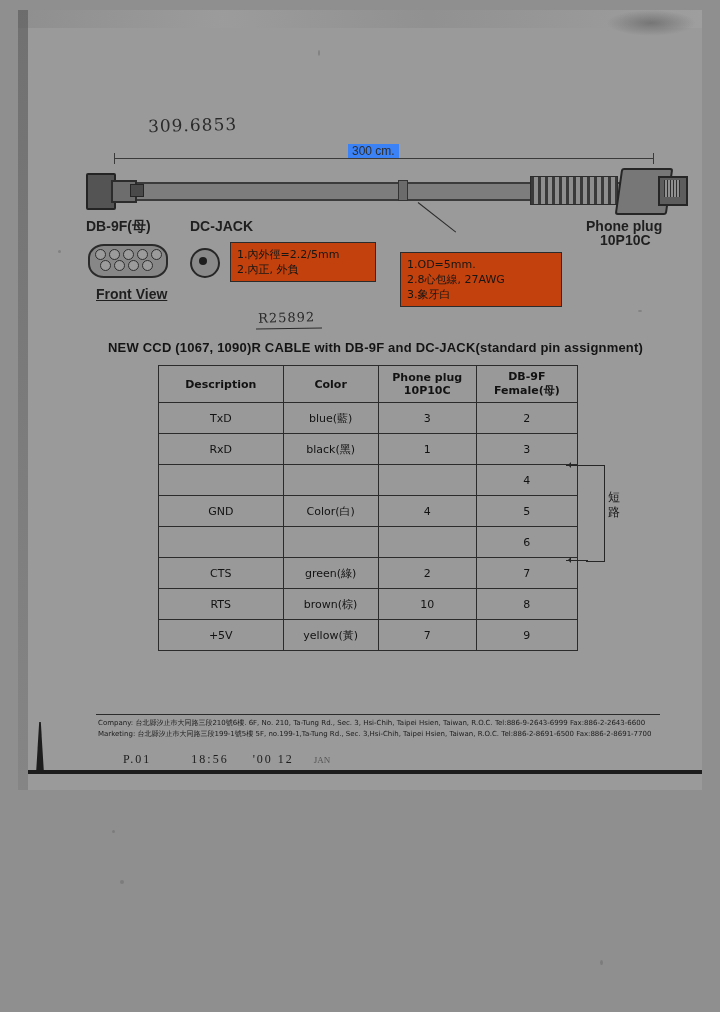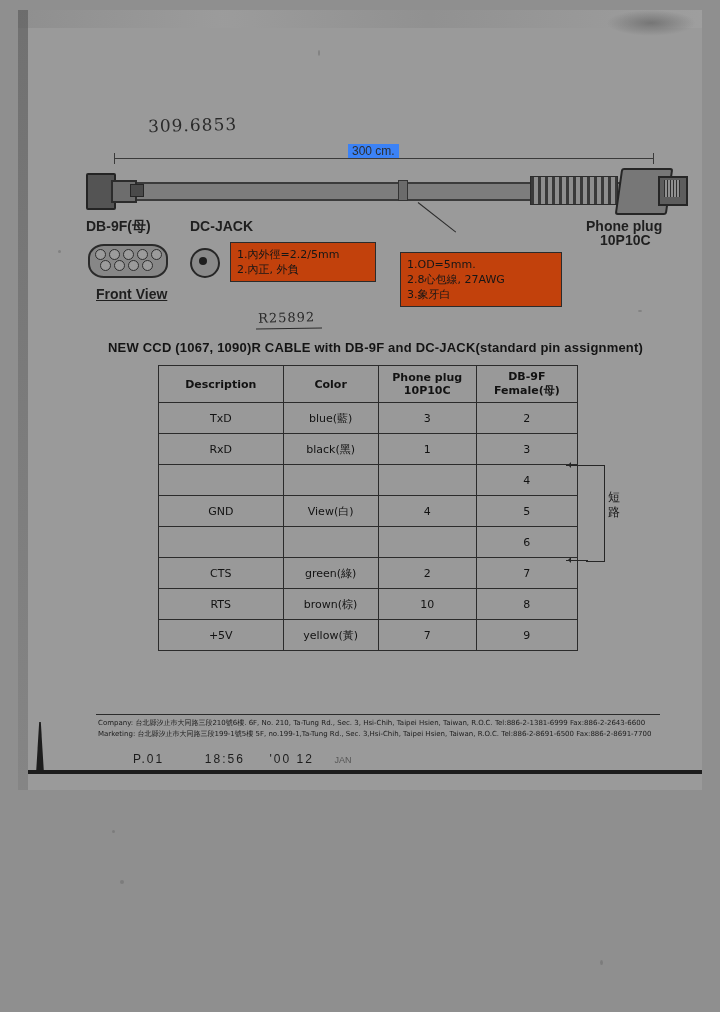--- a/index.html
+++ b/index.html
@@ -353,26 +353,26 @@
     left: 80px;
     top: 708px;
     width: 560px;
     font-size: 7px;
     color: #1b1b1b;
     line-height: 11px;
     font-family: "DejaVu Sans", sans-serif;
   }
   .fax-stamp {
     position: absolute;
-    left: 115px;
+    left: 105px;
     top: 742px;
     font-size: 12px;
     letter-spacing: 2px;
     color: #1c1c1c;
-    font-family: Liberation Sans, sans-serif;
+    font-family: Liberation Serif, serif;
   }
   .fax-stamp .faint {
     color: #555;
     letter-spacing: 0;
     font-size: 9px;
   }
   .speck {
     position: absolute;
     background: #6e6e6e;
     border-radius: 50%;
@@ -483,21 +483,21 @@
           <td class="db">3</td>
         </tr>
         <tr>
           <td class="desc"></td>
           <td class="color"></td>
           <td class="pp"></td>
           <td class="db">4</td>
         </tr>
         <tr>
           <td class="desc">GND</td>
-          <td class="color">View(白)</td>
+          <td class="color">Color(白)</td>
           <td class="pp">4</td>
           <td class="db">5</td>
         </tr>
         <tr>
           <td class="desc"></td>
           <td class="color"></td>
           <td class="pp"></td>
           <td class="db">6</td>
         </tr>
         <tr>
@@ -520,21 +520,21 @@
         </tr>
       </tbody>
     </table>
 
     <div class="bracket"></div>
     <div class="brk-arrow" style="top:455px;"></div>
     <div class="brk-arrow" style="top:550px;"></div>
     <div class="brk-text">短路</div>
 
     <div class="footer">
-      <div>Company: 台北縣汐止巿大同路三段210號6樓.        6F, No. 210, Ta-Tung Rd., Sec. 3, Hsi-Chih, Taipei Hsien, Taiwan, R.O.C.    Tel:886-2-1381-6999    Fax:886-2-2643-6600</div>
+      <div>Company: 台北縣汐止巿大同路三段210號6樓.        6F, No. 210, Ta-Tung Rd., Sec. 3, Hsi-Chih, Taipei Hsien, Taiwan, R.O.C.    Tel:886-9-2643-6999    Fax:886-2-2643-6600</div>
       <div>Marketing: 台北縣汐止巿大同路三段199-1號5樓  5F, no.199-1,Ta-Tung Rd., Sec. 3,Hsi-Chih, Taipei Hsien, Taiwan, R.O.C.  Tel:886-2-8691-6500    Fax:886-2-8691-7700</div>
     </div>
     <div style="position:absolute; left:78px; top:704px; width:564px; height:1px; background:#2b2b2b;"></div>
 
     <div class="fax-stamp">
       <span>P.01</span>
       <span style="display:inline-block;width:30px"></span>
       <span>18:56</span>
       <span style="display:inline-block;width:14px"></span>
       <span>'00  12</span>

